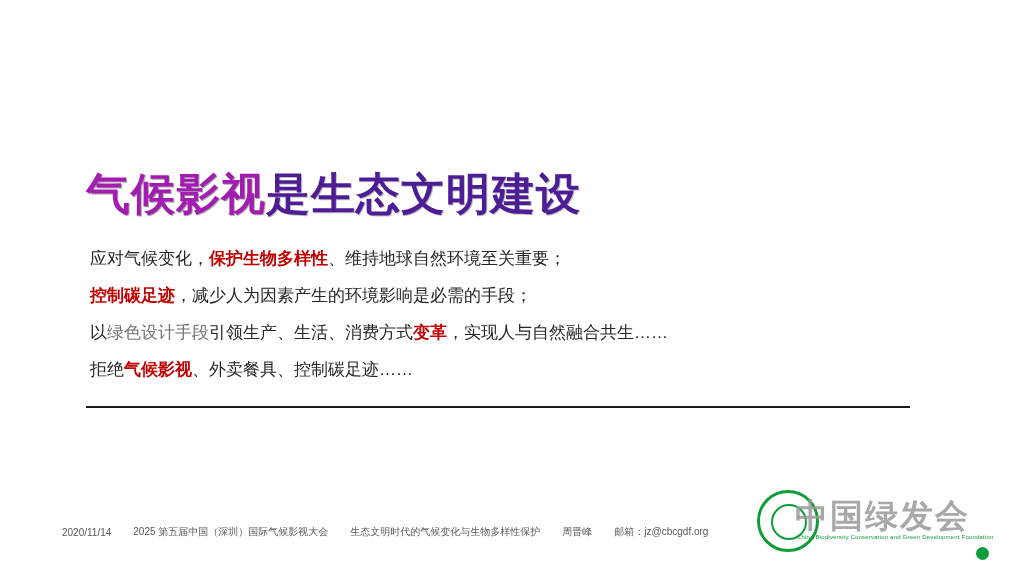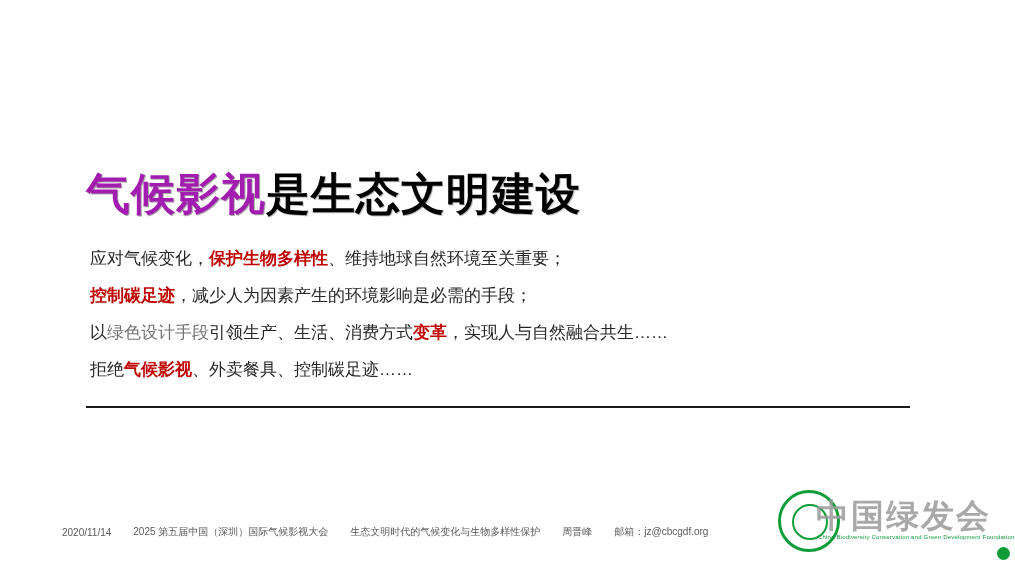--- a/index.html
+++ b/index.html
@@ -27,21 +27,21 @@
     font-weight: bold;
     letter-spacing: 1px;
     white-space: nowrap;
     line-height: 1.1;
   }
   .title .accent {
     color: #a21caf;
     text-shadow: 1px 1px 0 rgba(0,0,0,0.35);
   }
   .title .rest {
-    color: #000000;
+    color: #4c1d95;
     text-shadow: 1px 1px 0 rgba(0,0,0,0.25);
   }
 
   
   .body-block {
     position: absolute;
     left: 90px;
     top: 250px;
     width: 830px;
   }
@@ -82,21 +82,21 @@
     font-size: 10px;
     color: #595959;
     white-space: nowrap;
   }
   .footer .seg { margin-right: 22px; }
   .footer .seg:last-child { margin-right: 8px; }
 
   
   .logo {
     position: absolute;
-    right: 5px;
+    right: 26px;
     bottom: 12px;
     width: 232px;
     height: 72px;
   }
   .logo-circle {
     position: absolute;
     left: 0;
     top: 2px;
     width: 62px;
     height: 62px;

